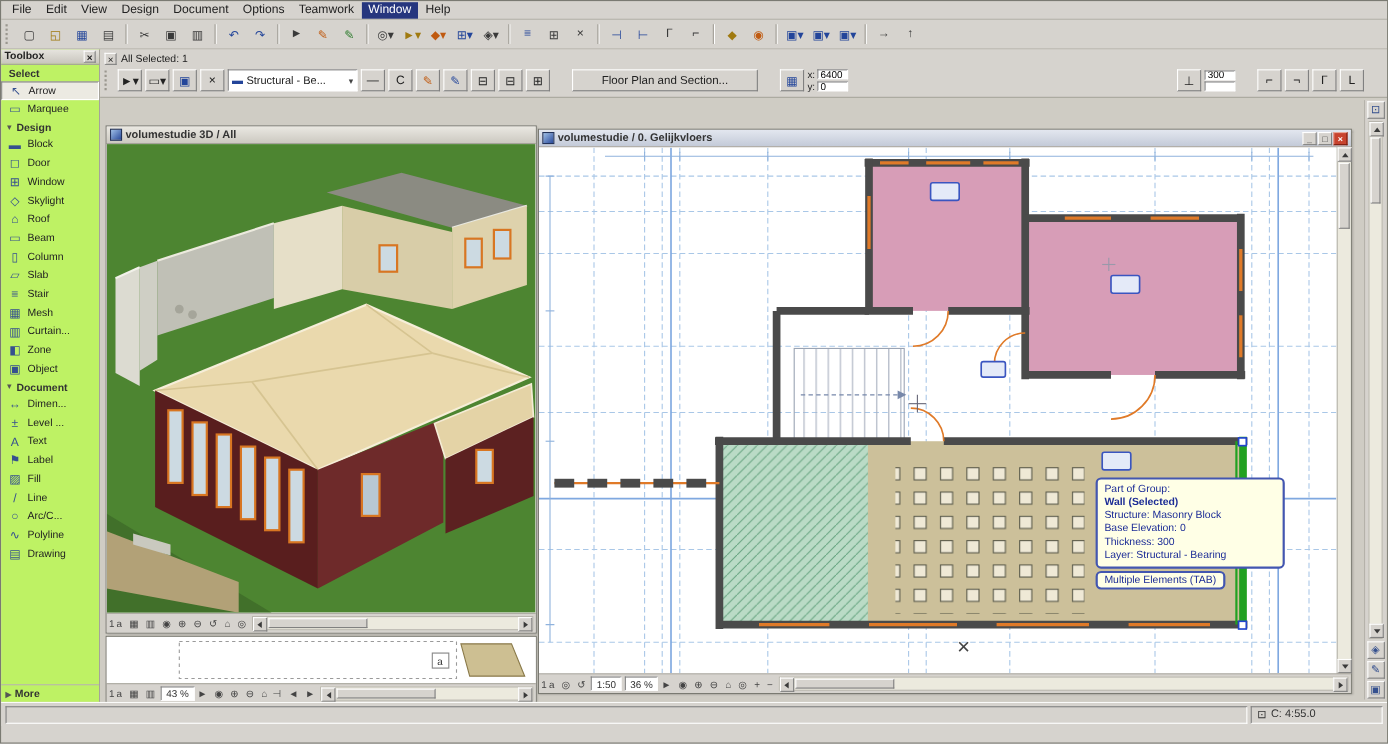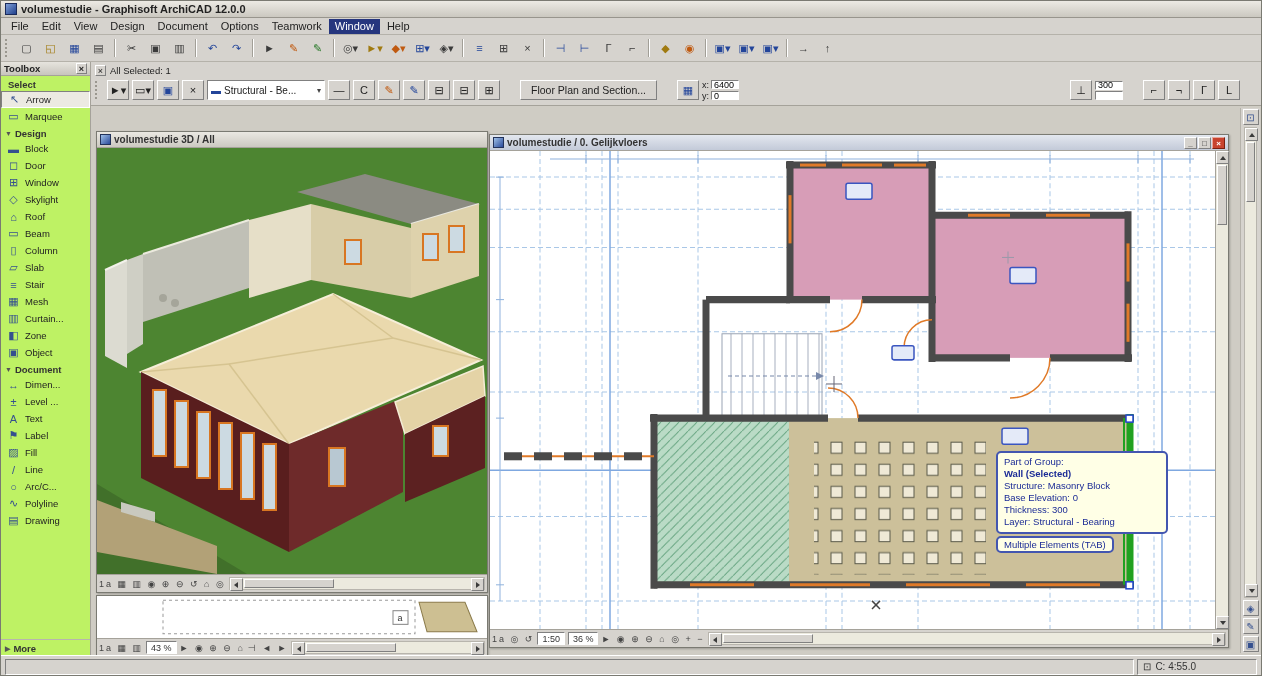--- a/index.html
+++ b/index.html
@@ -53,21 +53,21 @@
   .ibtn { min-width:22px; height:20px; display:inline-flex; align-items:center; justify-content:center;
     font-size:11px; background:#d6d3ce; border:1px solid; border-color:#fff #808080 #808080 #fff; }
   .ib-dd { display:flex; align-items:center; gap:3px; height:20px; padding:0 3px; width:118px;
     background:#fff; border:1px solid; border-color:#808080 #fff #fff #808080; font-size:10px; }
   .ib-dd-ic { color:#23459a; } .ib-dd-tx { flex:1; white-space:nowrap; overflow:hidden; }
   .ib-dd-ar { font-size:8px; color:#444; }
   .coord { display:flex; flex-direction:column; gap:1px; font-size:9px; }
   .coord-row { display:flex; align-items:center; gap:2px; }
   .coord input { width:28px; height:9px; font-size:9px; font-family:"Liberation Sans",sans-serif;
     border:1px solid; border-color:#808080 #fff #fff #808080; padding:0 2px; }
-  .pushbtn { height:20px; padding:0 10px; font-size:10.5px; background:#d6d3ce;
+  .pushbtn { height:20px; padding:0 26px; font-size:10.5px; background:#d6d3ce;
     border:1px solid; border-color:#fff #808080 #808080 #fff; display:inline-flex; align-items:center; }
   .spacer { width:14px; } .flexspacer { flex:1; }
   
   .workspace { position:relative; flex:1; background:#cfccc4; overflow:hidden; }
   .win { position:absolute; background:#d6d3ce; border:1px solid #7a7a72;
     box-shadow:1px 1px 2px rgba(0,0,0,.25); display:flex; flex-direction:column; }
   .wtitle { height:16px; flex:0 0 16px; display:flex; align-items:center; gap:3px; padding:0 3px;
     background:linear-gradient(#eae8e2,#ccc9c1); border-bottom:1px solid #a5a29a;
     font-size:10px; font-weight:bold; color:#333; white-space:nowrap; overflow:hidden; }
   .winplan > .wtitle { background:linear-gradient(#e3e7ef,#c3cad8); }
@@ -124,24 +124,20 @@
     border-top:1px solid #fff; background:#d6d3ce; }
   .status-main { flex:1; height:16px; border:1px solid; border-color:#808080 #fff #fff #808080; }
   .status-right { width:120px; height:16px; border:1px solid; border-color:#808080 #fff #fff #808080;
     display:flex; align-items:center; gap:4px; padding:0 5px; font-size:10px; color:#333; }
 </style>
 </head>
 <body>
 
 <div class="app">
 
-  <div class="titlebar">
-    <span class="app-icon"></span>
-    <span>volumestudie - Graphisoft ArchiCAD 12.0.0</span>
-  </div>
 
   <div class="menubar">
     <span class="mi">File</span>
     <span class="mi">Edit</span>
     <span class="mi">View</span>
     <span class="mi">Design</span>
     <span class="mi">Document</span>
     <span class="mi">Options</span>
     <span class="mi">Teamwork</span>
     <span class="mi active">Window</span>

